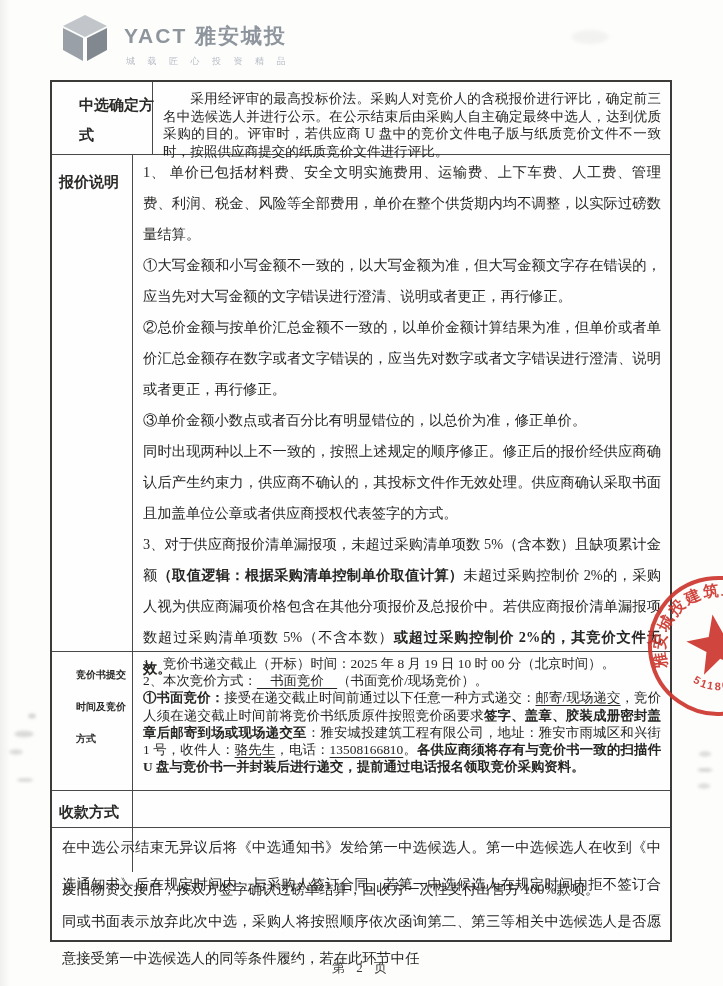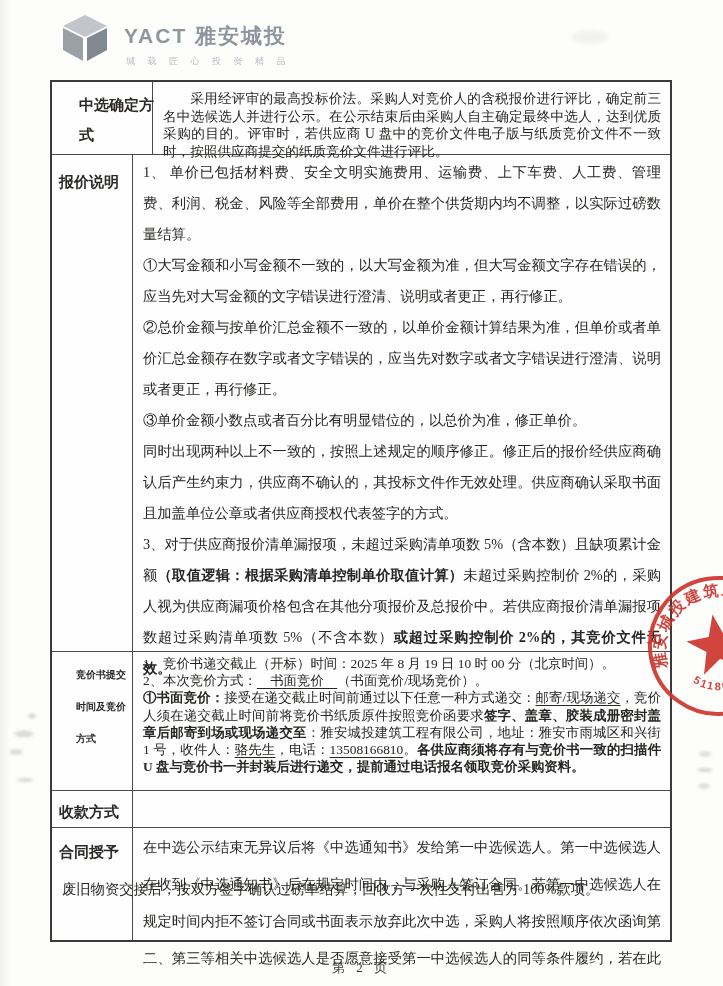--- a/index.html
+++ b/index.html
@@ -151,23 +151,20 @@
     <div class="t-row row-4">
       <div class="t-label">
         <div class="lbl-line">收款方式</div>
       </div>
       <div class="t-content">
         <p><span>废旧物资交接后，按双方签字确认过磅单结算，回收方一次性支付出售方 100%款项。</span></p>
       </div>
     </div>
 
     <div class="t-row row-5">
-      <div class="t-label">
-        <div class="lbl-line">合同授予</div>
-      </div>
       <div class="t-content">
         <p><span>在中选公示结束无异议后将《中选通知书》发给第一中选候选人。第一中选候选人在收到《中选通知书》后在规定时间内，与采购人签订合同。若第一中选候选人在规定时间内拒不签订合同或书面表示放弃此次中选，采购人将按照顺序依次函询第二、第三等相关中选候选人是否愿意接受第一中选候选人的同等条件履约，若在此环节中任</span></p>
       </div>
     </div>
 
   </div>
 
   <svg class="seal" viewBox="0 0 180 180">
     <g transform="rotate(-10 90 90)" fill="none">
       <circle cx="90" cy="90" r="68" stroke="#cd372e" stroke-width="4"></circle>

